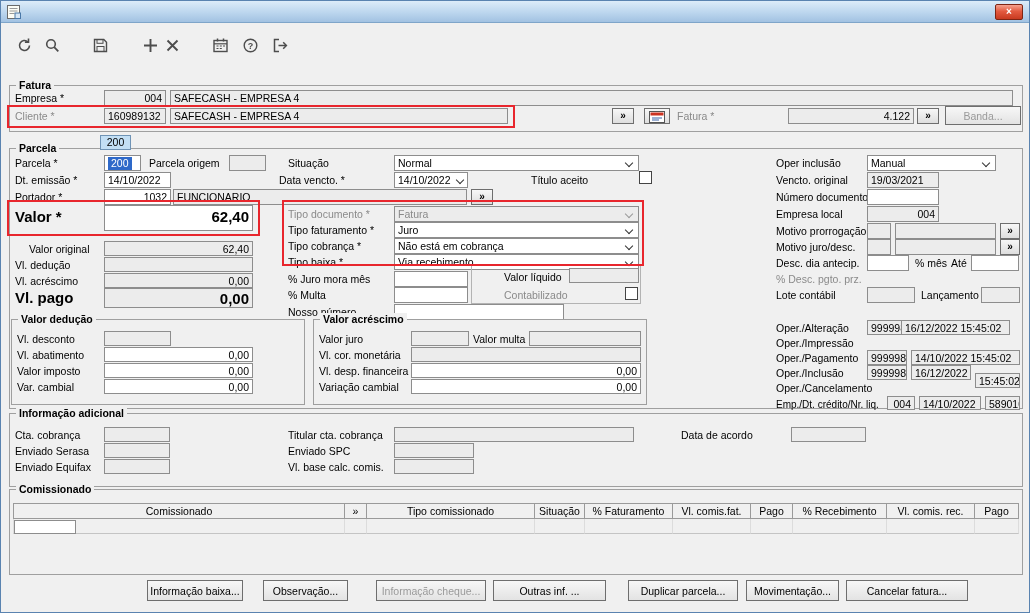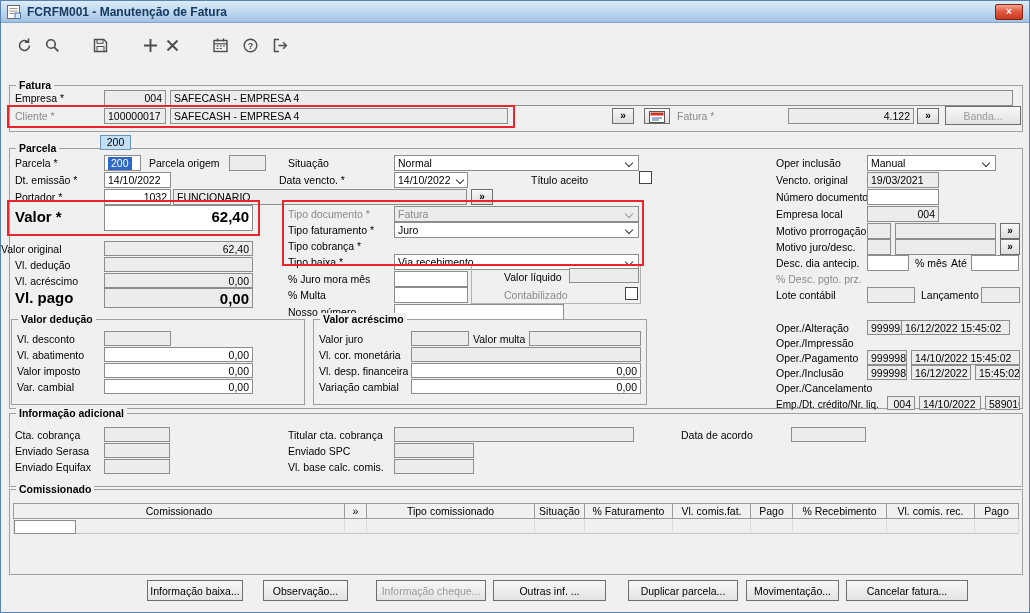--- a/index.html
+++ b/index.html
@@ -57,21 +57,20 @@
 <body>
 
 <div class="window">
 
   <div class="titlebar">
     <svg width="16" height="16" viewBox="0 0 16 16">
       <rect x="1.5" y="1.5" width="12" height="13" fill="#fdfdf5" stroke="#6b6b6b"></rect>
       <path d="M3.5 4.5h8M3.5 7h8M3.5 9.5h5" stroke="#9a9a9a" fill="none"></path>
       <rect x="9" y="9" width="5.5" height="5.5" fill="#d6e6f5" stroke="#4a78a8"></rect>
     </svg>
-    <span class="title">FCRFM001 - Manutenção de Fatura</span>
     <div class="closebtn">
       <span>×</span>
     </div>
   </div>
 
   <div class="toolbar">
     <button class="tbtn" style="left:10px">
       <svg width="17" height="17" viewBox="0 0 17 17">
         <path d="M13.5 8.5a5 5 0 1 1-1.6-3.7" fill="none" stroke="#4d4d4d" stroke-width="1.6"></path>
         <path d="M12.5 1.5v3.6H8.9" fill="none" stroke="#4d4d4d" stroke-width="1.6"></path>
@@ -123,21 +122,21 @@
     </button>
   </div>
 
   <div class="grp" style="left:8px;top:84px;width:1014px;height:47px">
     <span class="cap">Fatura</span>
   </div>
   <div class="lbl" style="left:14px;top:91px">Empresa *</div>
   <div class="fld ro num" style="left:103px;top:89px;width:62px">004</div>
   <div class="fld ro" style="left:169px;top:89px;width:843px">SAFECASH -  EMPRESA 4</div>
   <div class="lbl dim" style="left:14px;top:109px">Cliente *</div>
-  <div class="fld ro" style="left:103px;top:107px;width:62px">100000017</div>
+  <div class="fld ro" style="left:103px;top:107px;width:62px">160989132</div>
   <div class="fld ro" style="left:169px;top:107px;width:338px">SAFECASH -  EMPRESA 4</div>
   <button class="sb" style="left:611px;top:107px;width:22px">»</button>
   <button class="sb" style="left:643px;top:107px;width:26px">
     <svg width="16" height="12" viewBox="0 0 16 12" style="margin:1px auto 0">
       <rect x="0.5" y="0.5" width="15" height="11" fill="#fff" stroke="#555"></rect>
       <rect x="1.5" y="1.5" width="13" height="3" fill="#cc3322"></rect>
       <path d="M3 7h10M3 9h7" stroke="#3a62a8"></path>
     </svg>
   </button>
   <div class="lbl dim" style="left:676px;top:109px">Fatura *</div>
@@ -179,20 +178,21 @@
 
   <div class="lbl big" style="left:14px;top:209px">Valor *</div>
   <div class="fld big num" style="left:103px;top:204px;width:149px;height:26px">62,40</div>
   <div class="hl" style="left:6px;top:199px;width:253px;height:36px"></div>
 
   <div class="lbl dim" style="left:287px;top:207px">Tipo documento *</div>
   <div class="fld combo dim" style="left:393px;top:205px;width:245px"><span>Fatura</span><span class="arr"></span></div>
   <div class="lbl" style="left:287px;top:223px">Tipo faturamento *</div>
   <div class="fld combo" style="left:393px;top:221px;width:245px"><span>Juro</span><span class="arr"></span></div>
   <div class="lbl" style="left:287px;top:239px">Tipo cobrança *</div>
+  <div class="fld combo" style="left:393px;top:237px;width:245px"><span>Não está em cobrança</span><span class="arr"></span></div>
   <div class="lbl" style="left:287px;top:255px">Tipo baixa *</div>
   <div class="fld combo" style="left:393px;top:253px;width:245px"><span>Via recebimento</span><span class="arr"></span></div>
   <div class="hl" style="left:281px;top:199px;width:362px;height:66px"></div>
 
   <div class="lbl" style="left:775px;top:207px">Empresa local</div>
   <div class="fld ro num" style="left:866px;top:205px;width:72px">004</div>
   <div class="lbl" style="left:775px;top:224px">Motivo prorrogação</div>
   <div class="fld ro" style="left:866px;top:222px;width:24px"></div>
   <div class="fld ro" style="left:894px;top:222px;width:101px"></div>
   <button class="sb" style="left:999px;top:222px;width:20px">»</button>
@@ -204,21 +204,21 @@
   <div class="fld" style="left:866px;top:254px;width:42px"></div>
   <div class="lbl" style="left:914px;top:256px">% mês</div>
   <div class="lbl" style="left:950px;top:256px">Até</div>
   <div class="fld" style="left:970px;top:254px;width:48px"></div>
   <div class="lbl dim" style="left:775px;top:272px">% Desc. pgto. prz.</div>
   <div class="lbl" style="left:775px;top:288px">Lote contábil</div>
   <div class="fld ro" style="left:866px;top:286px;width:48px"></div>
   <div class="lbl" style="left:920px;top:288px">Lançamento</div>
   <div class="fld ro" style="left:980px;top:286px;width:39px"></div>
 
-  <div class="lbl" style="left:0;top:242px">Valor original</div>
+  <div class="lbl" style="left:28px;top:242px">Valor original</div>
   <div class="fld ro num" style="left:103px;top:240px;width:149px;height:15px">62,40</div>
   <div class="lbl" style="left:14px;top:258px">Vl. dedução</div>
   <div class="fld ro" style="left:103px;top:256px;width:149px;height:15px"></div>
   <div class="lbl" style="left:14px;top:274px">Vl. acréscimo</div>
   <div class="fld ro num" style="left:103px;top:272px;width:149px;height:15px">0,00</div>
   <div class="lbl big" style="left:14px;top:290px">Vl. pago</div>
   <div class="fld ro num" style="left:103px;top:287px;width:149px;height:20px;font-size:15px;font-weight:bold;line-height:17px">0,00</div>
 
   <div class="panel" style="left:470px;top:264px;width:170px;height:39px"></div>
   <div class="lbl" style="left:287px;top:272px">% Juro mora mês</div>
@@ -261,21 +261,21 @@
   <div class="lbl" style="left:775px;top:321px">Oper./Alteração</div>
   <div class="fld ro num" style="left:866px;top:319px;width:40px;height:15px">999998</div>
   <div class="fld ro" style="left:900px;top:319px;width:109px;height:15px">16/12/2022 15:45:02</div>
   <div class="lbl" style="left:775px;top:336px">Oper./Impressão</div>
   <div class="lbl" style="left:775px;top:351px">Oper./Pagamento</div>
   <div class="fld ro num" style="left:866px;top:349px;width:40px;height:15px">999998</div>
   <div class="fld ro" style="left:910px;top:349px;width:109px;height:15px">14/10/2022 15:45:02</div>
   <div class="lbl" style="left:775px;top:366px">Oper./Inclusão</div>
   <div class="fld ro num" style="left:866px;top:364px;width:40px;height:15px">999998</div>
   <div class="fld ro" style="left:910px;top:364px;width:60px;height:15px">16/12/2022</div>
-  <div class="fld ro" style="left:974px;top:364px;width:45px;height:15px">15:45:02</div>
+  <div class="fld ro" style="left:974px;top:372px;width:45px;height:15px">15:45:02</div>
   <div class="lbl" style="left:775px;top:381px">Oper./Cancelamento</div>
   <div class="lbl" style="left:775px;top:397px;font-size:10px">Emp./Dt. crédito/Nr. liq.</div>
   <div class="fld ro num" style="left:886px;top:395px;width:28px;height:14px">004</div>
   <div class="fld ro" style="left:918px;top:395px;width:62px;height:14px">14/10/2022</div>
   <div class="fld ro num" style="left:984px;top:395px;width:35px;height:14px">589010</div>
 
   <div class="grp" style="left:8px;top:412px;width:1014px;height:74px">
     <span class="cap">Informação adicional</span>
   </div>
   <div class="lbl" style="left:14px;top:428px">Cta. cobrança</div>

